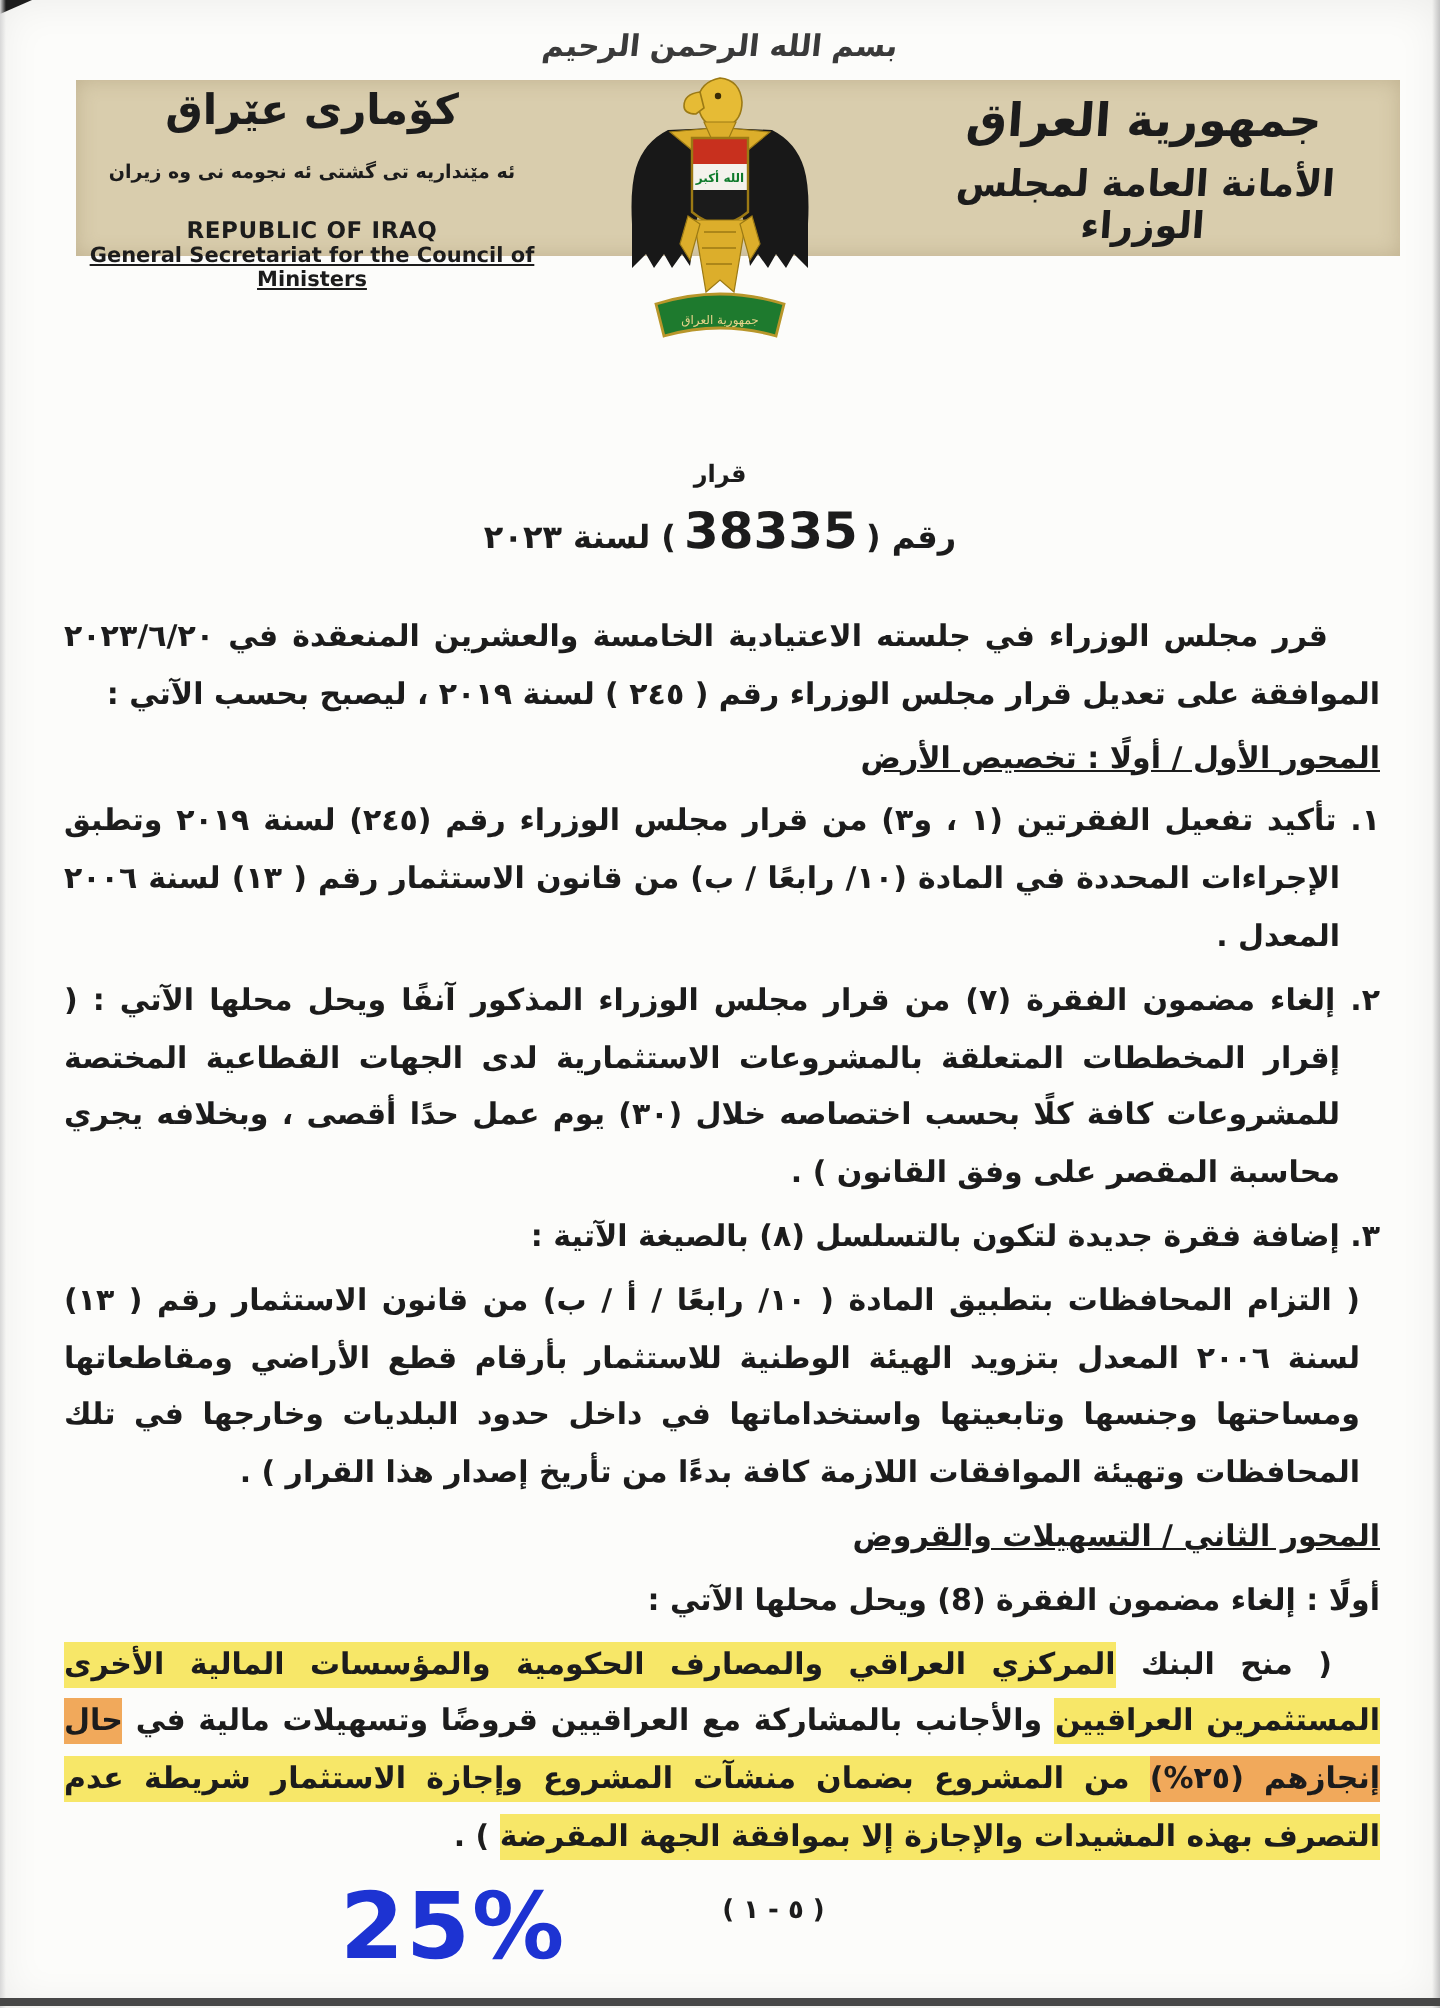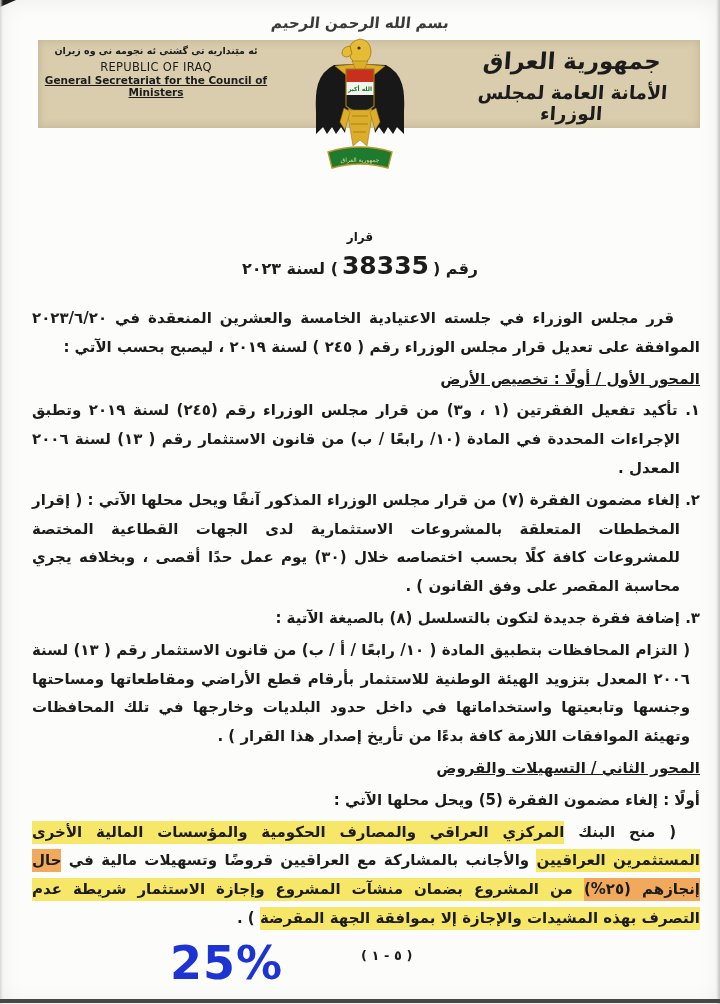--- a/index.html
+++ b/index.html
@@ -28,39 +28,39 @@
     font-size: 15px; font-weight: bold; color:#3a3a3a;
     transform: skewX(-6deg);
   }
 
   
   .letterhead { position:relative; height:150px; margin-top:8px; }
   .band { position:absolute; left:38px; right:20px; top:0; height:88px;
     background:#d9cdad; box-shadow: inset 0 0 10px rgba(120,100,60,.25); }
   .left-banner { position:absolute; left:42px; top:4px; width:228px; text-align:center; direction:rtl; }
   .kurdish-title { font-size:21px; font-weight:bold; line-height:1.1; }
-  .kurdish-sub  { font-size:9.5px; font-weight:bold; margin-top:1px; }
-  .english-title{ direction:ltr; font-size:11.5px; font-weight:normal; margin-top:4px; letter-spacing:.3px; }
+  .kurdish-sub  { font-size:9.5px; font-weight:bold; margin-top:14px; }
+  .english-title{ direction:ltr; font-size:11.5px; font-weight:bold; margin-top:16px; letter-spacing:.3px; }
   .english-sub  { direction:ltr; font-size:10.5px; font-weight:bold;text-decoration:underline; }
   .right-banner { position:absolute; right:26px; top:8px; width:244px; text-align:center; direction:rtl; }
   .arabic-title { font-size:23px; font-weight:bold; transform:skewX(-4deg); }
   .arabic-sub   { font-size:18.5px; font-weight:bold; margin-top:8px; transform:skewX(-4deg); }
   .emblem { position:absolute; left:50%; top:-6px; transform:translateX(-50%); }
 
   
   .title-block { direction:rtl; text-align:center; font-weight:bold; margin-top:40px; }
   .title-line1 { font-size:12px; }
   .title-line2 { font-size:16px; margin-top:9px; }
   .title-line3 { font-size:16px; margin-top:7px; }
   .decision-number { font-size:25px; letter-spacing:7px; padding:0 4px; }
 
   
   .doc-body {
     direction: rtl; text-align: justify;
-    margin: 24px 20px 0 32px;
+    margin: 24px 30px 0 32px;
     font-size: 15px; font-weight: bold; line-height: 1.92;
   }
   .doc-body p { margin: 0 0 3px; }
   .intro { text-indent: 26px; }
   .heading { text-decoration: underline; margin: 3px 0 2px; }
   .list-item { padding-right: 20px; text-indent: -20px; margin-bottom: 2px; }
   .item-quote { padding-right: 10px; }
   .quoted-para { text-indent: 24px; }
   .mark-y { background:#f7e768; padding:2px 0 3px; }
   .mark-o { background:#f1a95b; padding:2px 0 3px; }
@@ -82,20 +82,21 @@
   <div class="right-shade"></div>
   <div class="left-shade"></div>
   <div class="bottom-edge"></div>
 
   <div class="bismillah">بسم الله الرحمن الرحيم</div>
 
   <header class="letterhead">
     <div class="band"></div>
 
     <div class="left-banner">
+      <div class="kurdish-title">كۆماری عێراق</div>
       <div class="kurdish-sub">ئه مێنداریه تی گشتی ئه نجومه نی وه زیران</div>
       <div class="english-title">REPUBLIC OF IRAQ</div>
       <div class="english-sub">General Secretariat for the Council of Ministers</div>
     </div>
 
     <div class="emblem">
       <svg width="120" height="146" viewBox="0 0 120 146">
 
         <g fill="#181818">
           <path d="M57 30 L34 31 Q22 37 18 50 Q15 60 16 78 L16 100 L23 93 L27 100 L32 93 L36 100 L41 93 L45 99 L50 66 L55 42 Z"></path>
@@ -156,21 +157,21 @@
     <p class="intro">قرر مجلس الوزراء في جلسته الاعتيادية الخامسة والعشرين المنعقدة في ٢٠٢٣/٦/٢٠ الموافقة على تعديل قرار مجلس الوزراء رقم ( ٢٤٥ ) لسنة ٢٠١٩ ، ليصبح بحسب الآتي :</p>
 
     <p class="heading">المحور الأول / أولًا : تخصيص الأرض</p>
 
     <p class="list-item">١. تأكيد تفعيل الفقرتين (١ ، و٣) من قرار مجلس الوزراء رقم (٢٤٥) لسنة ٢٠١٩ وتطبق الإجراءات المحددة في المادة (١٠/ رابعًا / ب) من قانون الاستثمار رقم ( ١٣) لسنة ٢٠٠٦ المعدل .</p>
     <p class="list-item">٢. إلغاء مضمون الفقرة (٧) من قرار مجلس الوزراء المذكور آنفًا ويحل محلها الآتي : ( إقرار المخططات المتعلقة بالمشروعات الاستثمارية لدى الجهات القطاعية المختصة للمشروعات كافة كلًا بحسب اختصاصه خلال (٣٠) يوم عمل حدًا أقصى ، وبخلافه يجري محاسبة المقصر على وفق القانون ) .</p>
     <p class="list-item">٣. إضافة فقرة جديدة لتكون بالتسلسل (٨) بالصيغة الآتية :</p>
     <p class="item-quote">( التزام المحافظات بتطبيق المادة ( ١٠/ رابعًا / أ / ب) من قانون الاستثمار رقم ( ١٣) لسنة ٢٠٠٦ المعدل بتزويد الهيئة الوطنية للاستثمار بأرقام قطع الأراضي ومقاطعاتها ومساحتها وجنسها وتابعيتها واستخداماتها في داخل حدود البلديات وخارجها في تلك المحافظات وتهيئة الموافقات اللازمة كافة بدءًا من تأريخ إصدار هذا القرار ) .</p>
 
     <p class="heading">المحور الثاني / التسهيلات والقروض</p>
-    <p>أولًا : إلغاء مضمون الفقرة (5) ويحل محلها الآتي :</p>
+    <p>أولًا : إلغاء مضمون الفقرة (8) ويحل محلها الآتي :</p>
 
     <p class="quoted-para"><span>( منح البنك </span><span class="mark-y">المركزي العراقي والمصارف الحكومية والمؤسسات المالية الأخرى المستثمرين العراقيين</span><span> والأجانب بالمشاركة مع العراقيين قروضًا وتسهيلات مالية في </span><span class="mark-o">حال إنجازهم (٢٥%)</span><span class="mark-y"> من المشروع بضمان منشآت المشروع وإجازة الاستثمار شريطة عدم التصرف بهذه المشيدات والإجازة إلا بموافقة الجهة المقرضة</span><span> ) .</span></p>
   </section>
 
   <div class="footer-row">
     <div class="percent-note">25%</div>
     <div class="page-number">( ٥ - ١ )</div>
   </div>
 
 </div>

